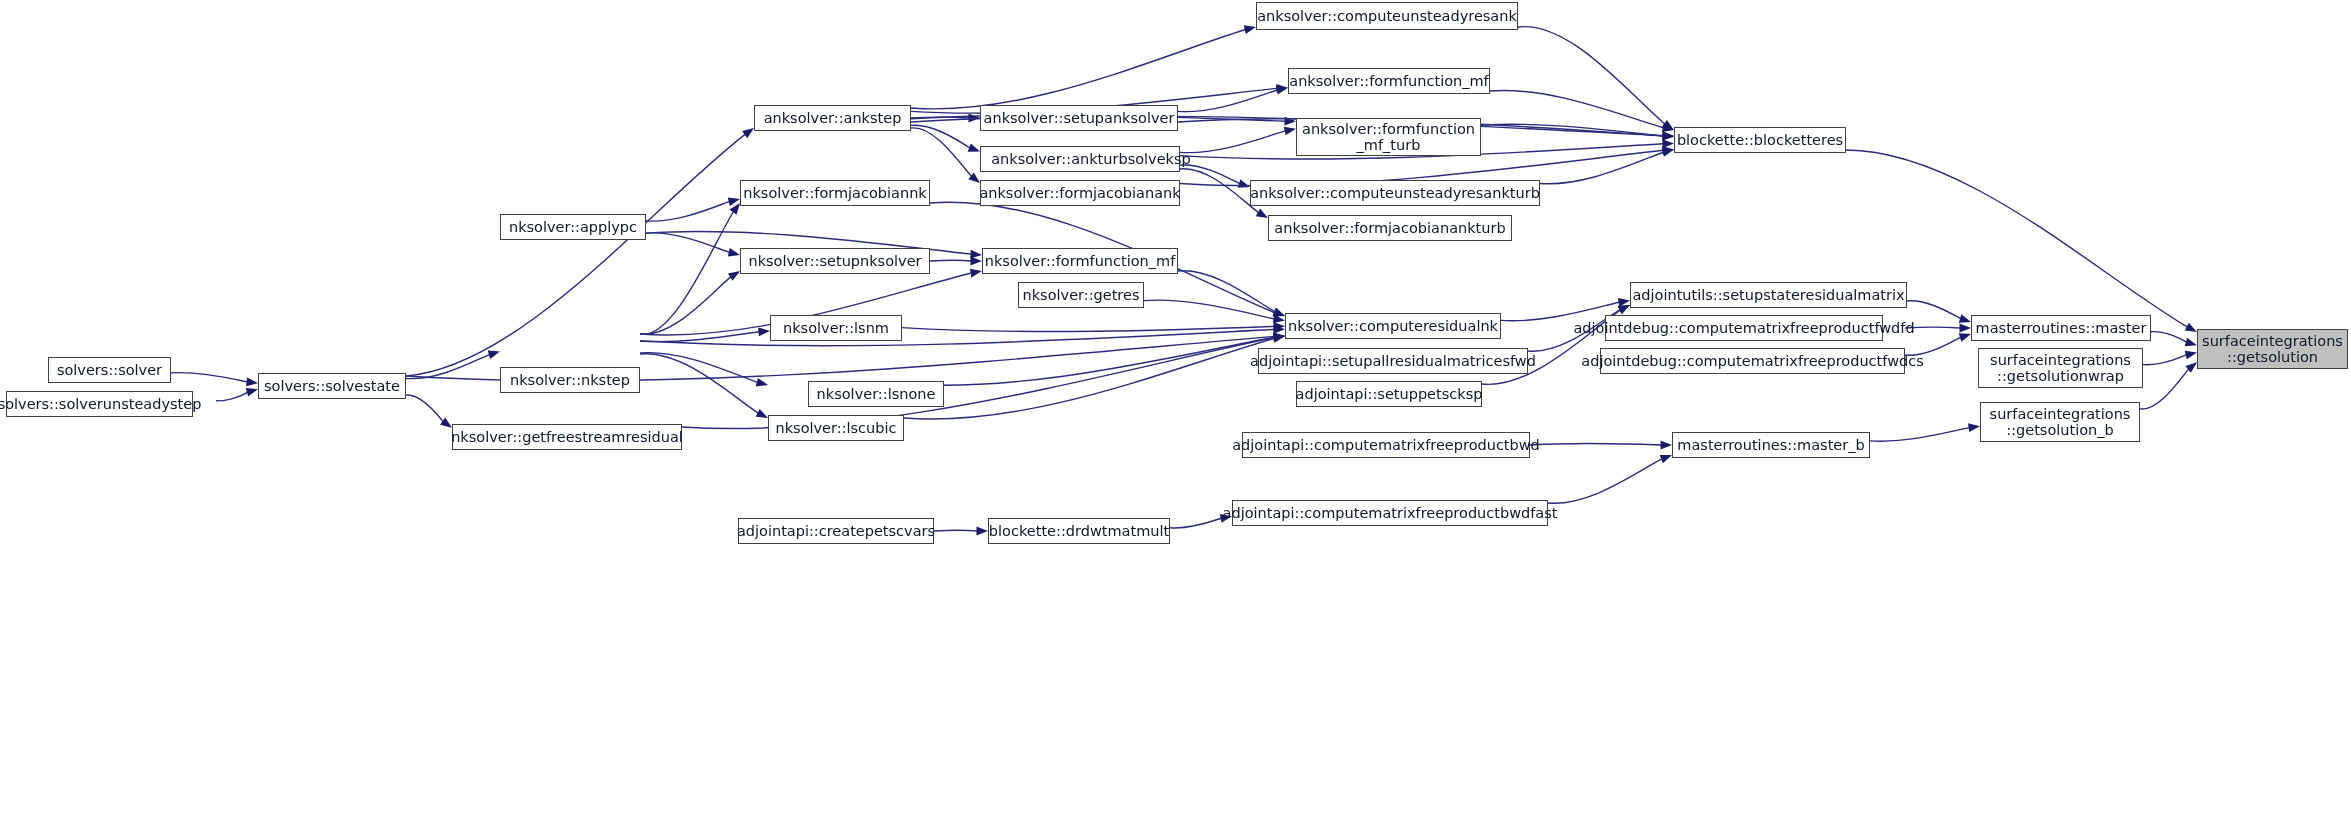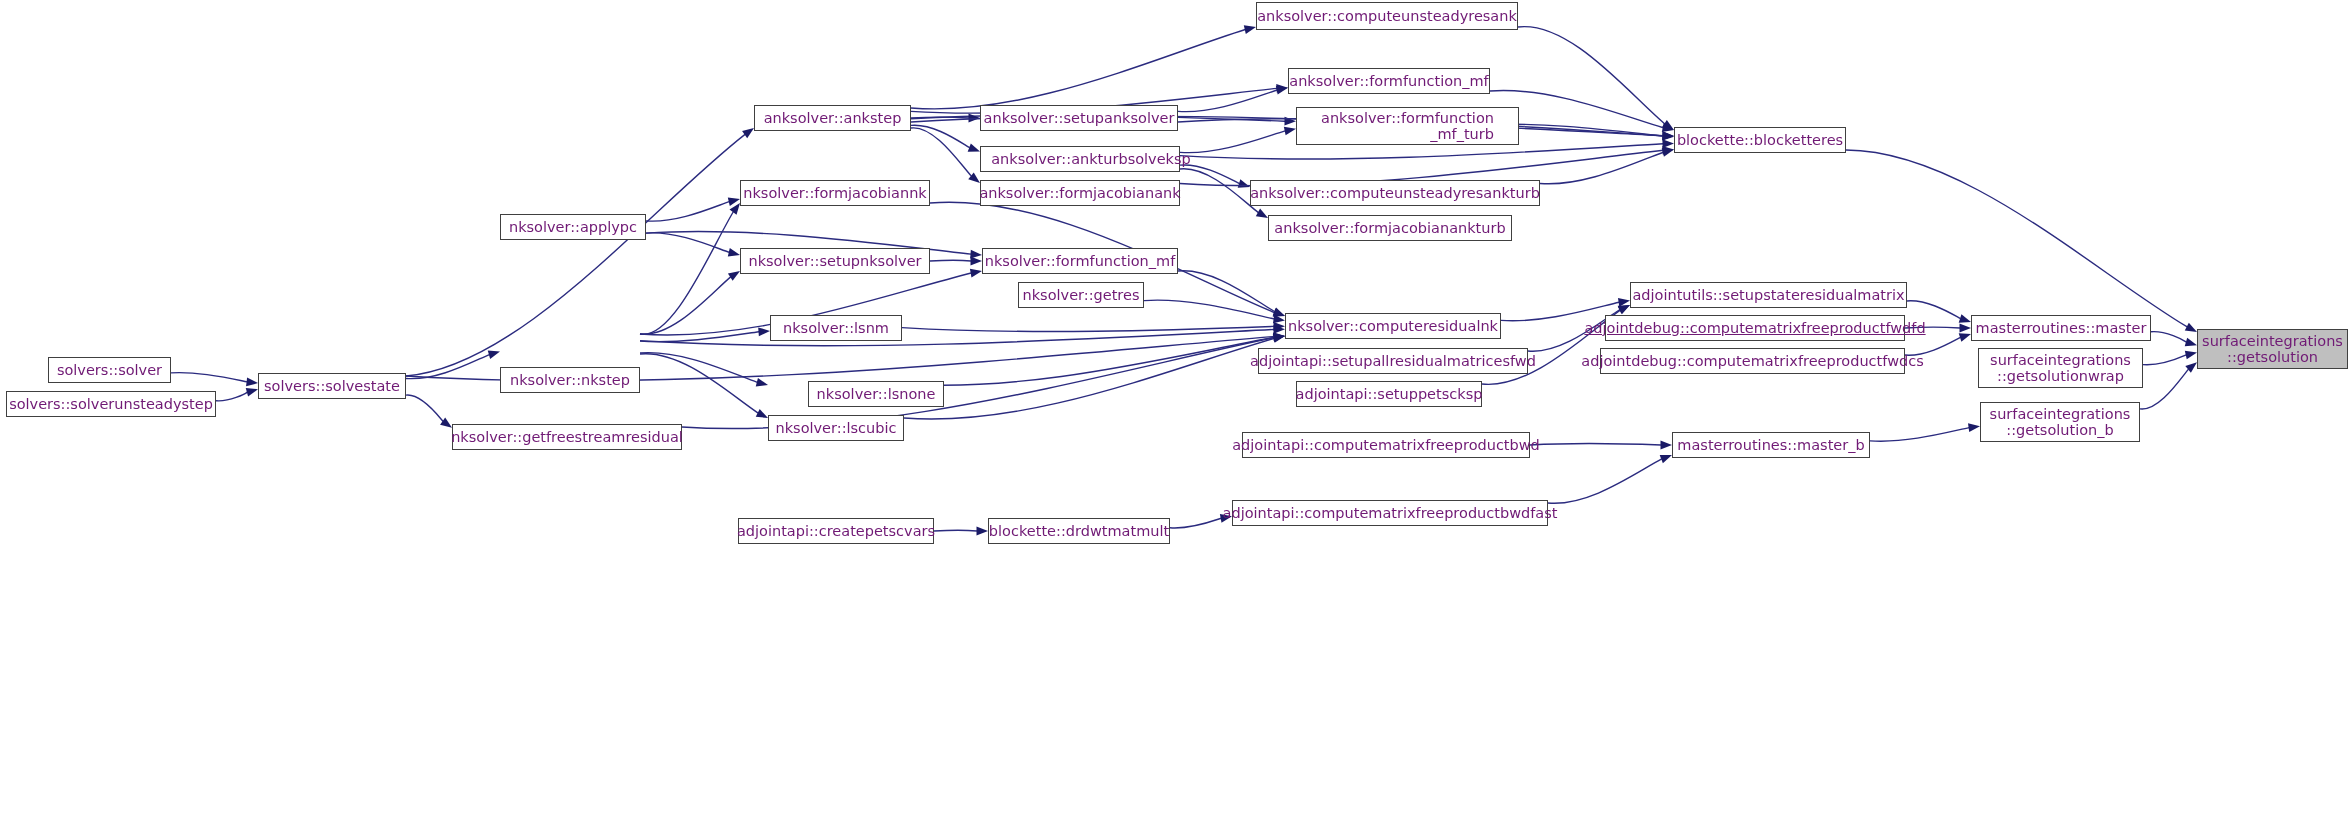--- a/index.html
+++ b/index.html
@@ -1,19 +1,19 @@
 <!DOCTYPE html>
 <html><head>
 <meta charset="utf-8">
 <style>
   html,body{margin:0;padding:0;background:#ffffff;}
   #canvas{position:relative;width:2351px;height:813px;background:#ffffff;
           font-family:"DejaVu Sans","Liberation Sans",sans-serif;overflow:hidden;}
   .node{position:absolute;box-sizing:border-box;border:1px solid #404040;
-        background:#ffffff;color:#701a75;display:flex;align-items:center;
+        background:#ffffff;color:#0f172a;display:flex;align-items:center;
         justify-content:center;text-align:center;font-size:14.5px;line-height:1.12;
         padding:1px 6px;white-space:pre-line;}
   .node.hl{background:#bfbfbf;border-color:#404040;}
   svg.edges{position:absolute;left:0;top:0;width:2351px;height:813px;
             pointer-events:none;overflow:visible;}
   svg.edges path{fill:none;stroke:#2b2b7f;stroke-width:1.4px;}
   svg.edges polygon{fill:#1a1a66;stroke:none;}
 </style>
 </head>
 <body>
@@ -131,51 +131,51 @@
       <path d="M406,378.44 C437.02,380.99402933122735 471.8,361.9578678778306 489.42391615808685,354.5843099326662"></path>
       <polygon points="500,351.56 490.15290904743,358.9522121027345 487.733461101297,350.491345029204"></polygon>
       <path d="M406,395.18 C421.18,393.2782301015408 438.2,415.73926822797307 443.02894635979226,421.45445237355693"></path>
       <polygon points="452,427.82 440.07495214375103,424.7535307557108 445.1673902449055,417.5766878435446"></polygon>
       <path d="M406,376 C696.0699999999999,393.9382608482246 1021.3,357.8992094764657 1274.0113718481607,336.50005133796765"></path>
       <polygon points="1285,336 1273.7119092855369,340.9182322049747 1273.3118682151626,332.1273296835032"></polygon>
     </svg>
   <div id="node-layer">
       <div class="node" style="left: 1256px; top: 2px; width: 262px; height: 28px;">anksolver::computeunsteadyresank</div>
       <div class="node" style="left: 1288px; top: 68px; width: 202px; height: 26px;">anksolver::formfunction_mf</div>
-      <div class="node" style="left: 1296px; top: 107px; width: 223px; height: 38px; text-align: right;">anksolver::formfunction
+      <div class="node" style="left: 1296px; top: 118px; width: 185px; height: 38px;">anksolver::formfunction
 _mf_turb</div>
       <div class="node" style="left: 1674px; top: 127px; width: 172px; height: 26px;">blockette::blocketteres</div>
       <div class="node" style="left: 754px; top: 105px; width: 157px; height: 26px;">anksolver::ankstep</div>
       <div class="node" style="left: 980px; top: 105px; width: 198px; height: 26px;">anksolver::setupanksolver</div>
       <div class="node" style="left: 980px; top: 146px; width: 200px; height: 26px; padding-left: 28px;">anksolver::ankturbsolveksp</div>
       <div class="node" style="left: 1250px; top: 180px; width: 290px; height: 26px;">anksolver::computeunsteadyresankturb</div>
       <div class="node" style="left: 980px; top: 180px; width: 200px; height: 26px;">anksolver::formjacobianank</div>
       <div class="node" style="left: 740px; top: 180px; width: 190px; height: 26px;">nksolver::formjacobiannk</div>
       <div class="node" style="left: 1268px; top: 215px; width: 244px; height: 26px;">anksolver::formjacobianankturb</div>
       <div class="node" style="left: 500px; top: 214px; width: 146px; height: 26px;">nksolver::applypc</div>
       <div class="node" style="left: 740px; top: 248px; width: 190px; height: 26px;">nksolver::setupnksolver</div>
       <div class="node" style="left: 982px; top: 248px; width: 196px; height: 26px;">nksolver::formfunction_mf</div>
       <div class="node" style="left: 1018px; top: 282px; width: 126px; height: 26px;">nksolver::getres</div>
       <div class="node" style="left: 1630px; top: 282px; width: 277px; height: 26px;">adjointutils::setupstateresidualmatrix</div>
       <div class="node" style="left: 770px; top: 315px; width: 132px; height: 26px;">nksolver::lsnm</div>
       <div class="node" style="left: 1285px; top: 313px; width: 216px; height: 26px;">nksolver::computeresidualnk</div>
-      <div class="node" style="left: 1605px; top: 315px; width: 300px; height: 26px; text-decoration: underline;">adjointdebug::computematrixfreeproductfwdfd</div>
+      <div class="node" style="left: 1605px; top: 315px; width: 278px; height: 26px;">adjointdebug::computematrixfreeproductfwdfd</div>
       <div class="node" style="left: 1971px; top: 315px; width: 180px; height: 26px;">masterroutines::master</div>
       <div class="node hl" style="left: 2197px; top: 329px; width: 151px; height: 40px;">surfaceintegrations
 ::getsolution</div>
       <div class="node" style="left: 500px; top: 331px; width: 140px; height: 26px; margin-top: 36px;">nksolver::nkstep</div>
       <div class="node" style="left: 1258px; top: 348px; width: 270px; height: 26px;">adjointapi::setupallresidualmatricesfwd</div>
       <div class="node" style="left: 1600px; top: 348px; width: 305px; height: 26px;">adjointdebug::computematrixfreeproductfwdcs</div>
       <div class="node" style="left: 1978px; top: 348px; width: 165px; height: 40px;">surfaceintegrations
 ::getsolutionwrap</div>
       <div class="node" style="left: 48px; top: 357px; width: 123px; height: 26px;">solvers::solver</div>
       <div class="node" style="left: 258px; top: 373px; width: 148px; height: 26px;">solvers::solvestate</div>
       <div class="node" style="left: 808px; top: 381px; width: 136px; height: 26px;">nksolver::lsnone</div>
       <div class="node" style="left: 1296px; top: 381px; width: 186px; height: 26px;">adjointapi::setuppetscksp</div>
-      <div class="node" style="left: 6px; top: 391px; width: 210px; height: 26px;">solvers::solverunsteadystep</div>
+      <div class="node" style="left: 6px; top: 391px; width: 187px; height: 26px;">solvers::solverunsteadystep</div>
       <div class="node" style="left: 1980px; top: 402px; width: 160px; height: 40px;">surfaceintegrations
 ::getsolution_b</div>
       <div class="node" style="left: 768px; top: 415px; width: 136px; height: 26px;">nksolver::lscubic</div>
       <div class="node" style="left: 452px; top: 424px; width: 230px; height: 26px;">nksolver::getfreestreamresidual</div>
       <div class="node" style="left: 1242px; top: 432px; width: 288px; height: 26px;">adjointapi::computematrixfreeproductbwd</div>
       <div class="node" style="left: 1672px; top: 432px; width: 198px; height: 26px;">masterroutines::master_b</div>
       <div class="node" style="left: 1232px; top: 500px; width: 316px; height: 26px;">adjointapi::computematrixfreeproductbwdfast</div>
       <div class="node" style="left: 738px; top: 518px; width: 196px; height: 26px;">adjointapi::createpetscvars</div>
       <div class="node" style="left: 988px; top: 518px; width: 182px; height: 26px;">blockette::drdwtmatmult</div>
     </div>

